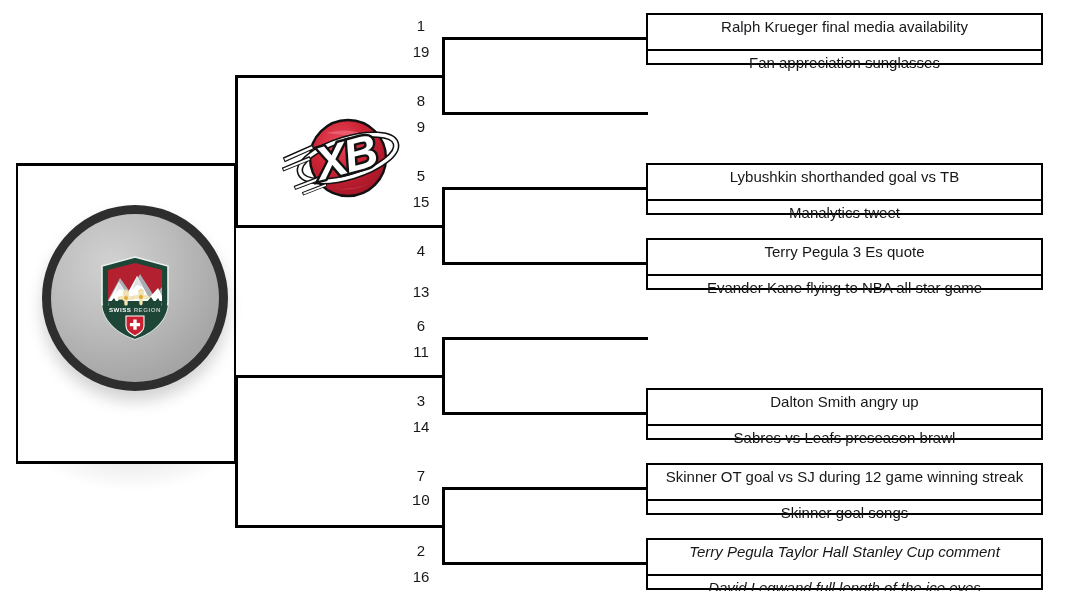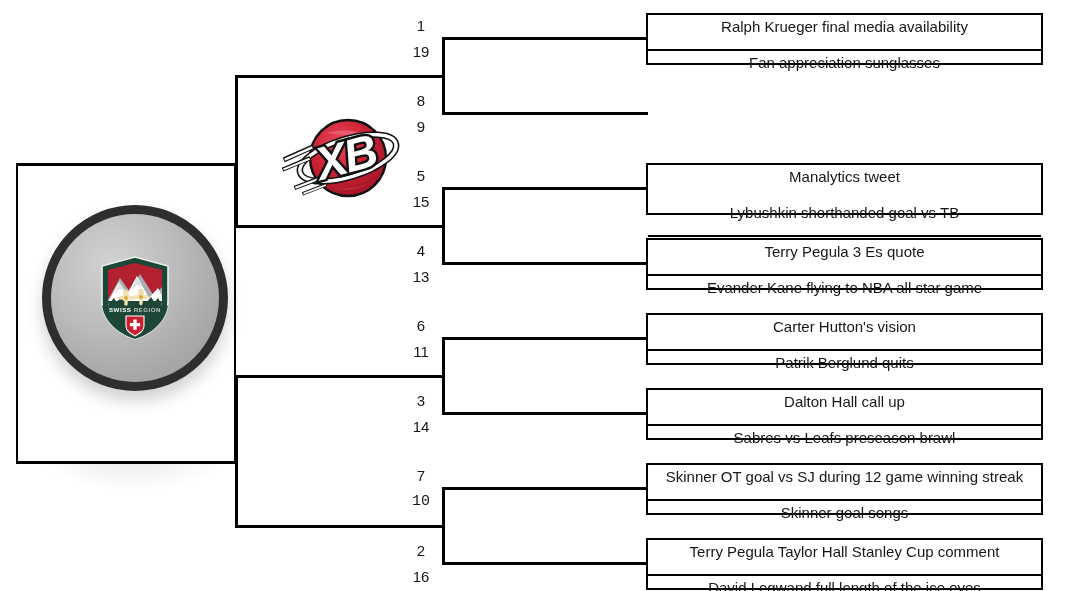--- a/index.html
+++ b/index.html
@@ -271,54 +271,50 @@
     <div class="row top">Ralph Krueger final media availability</div>
     <div class="row bottom">Fan appreciation sunglasses</div>
   </div>
   <div class="seed" style="top:14px;">1</div>
   <div class="seed" style="top:40px;">19</div>
 
   <div class="seed" style="top:89px;">8</div>
   <div class="seed" style="top:115px;">9</div>
 
   <div class="matchup" style="top:163px;">
+    <div class="row top">Lybushkin shorthanded goal vs TB</div>
     <div class="row bottom">Manalytics tweet</div>
-    <div class="row top">Lybushkin shorthanded goal vs TB</div>
   </div>
   <div class="seed" style="top:164px;">5</div>
   <div class="seed" style="top:190px;">15</div>
 
   <div class="matchup" style="top:238px;">
     <div class="row top">Terry Pegula 3 Es quote</div>
     <div class="row bottom">Evander Kane flying to NBA all star game</div>
   </div>
   <div class="seed" style="top:239px;">4</div>
-  <div class="seed" style="top:265px;">13</div>
-
-  <div class="matchup" style="top:313px;">
-    <div class="row top">Carter Hutton's vision</div>
-    <div class="row bottom">Patrik Berglund quits</div>
-  </div>
+  <div class="seed" style="top:280px;">13</div>
+
   <div class="seed" style="top:314px;">6</div>
   <div class="seed" style="top:340px;text-align:center;">11</div>
 
   <div class="matchup" style="top:388px;">
-    <div class="row top">Dalton Hall call up</div>
+    <div class="row top">Dalton Smith angry up</div>
     <div class="row bottom">Sabres vs Leafs preseason brawl</div>
   </div>
   <div class="seed" style="top:389px;">3</div>
   <div class="seed" style="top:415px;">14</div>
 
   <div class="matchup" style="top:463px;">
     <div class="row top">Skinner OT goal vs SJ during 12 game winning streak</div>
     <div class="row bottom">Skinner goal songs</div>
   </div>
   <div class="seed" style="top:464px;">7</div>
   <div class="seed" style="top:490px;font-family:Liberation Mono, monospace;">10</div>
 
-  <div class="matchup" style="top:538px;">
+  <div class="matchup" style="top:538px;font-style:italic;">
     <div class="row top">Terry Pegula Taylor Hall Stanley Cup comment</div>
     <div class="row bottom">David Legwand full length of the ice eyes</div>
   </div>
   <div class="seed" style="top:539px;">2</div>
   <div class="seed" style="top:565px;">16</div>
 
 </div>
 
 </body></html>

